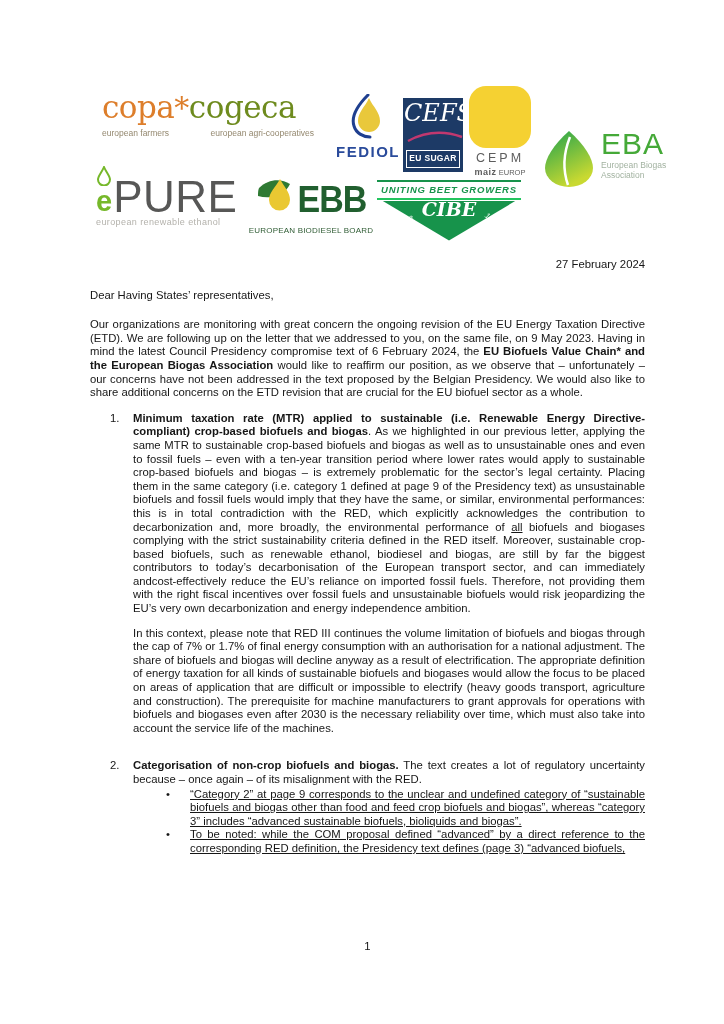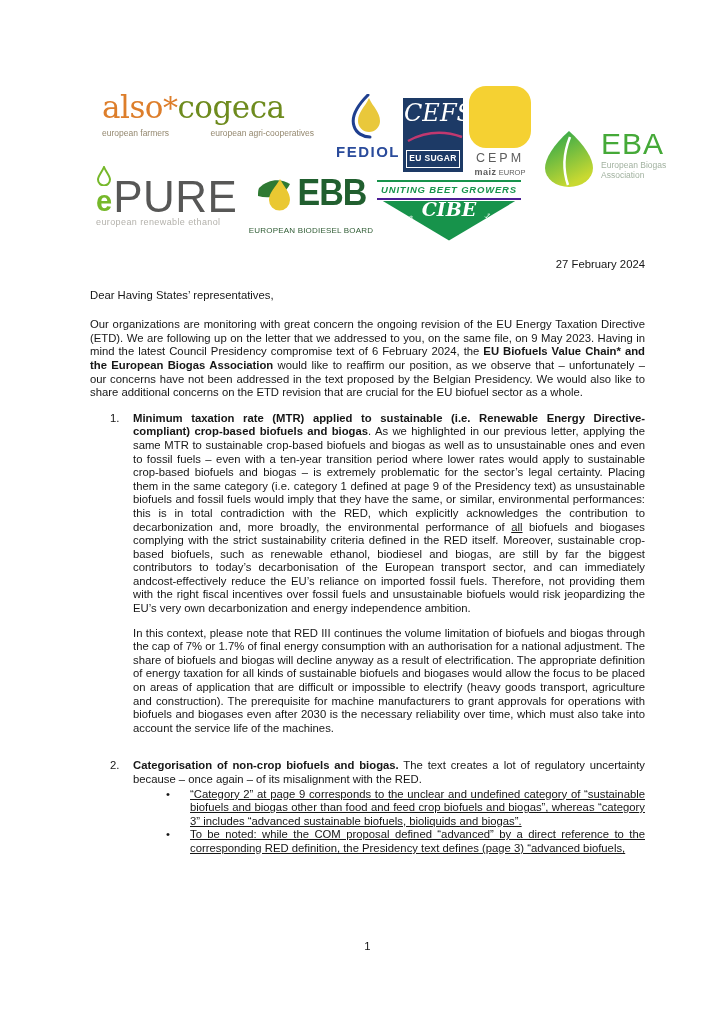--- a/index.html
+++ b/index.html
@@ -48,27 +48,27 @@
   
   .epure { left:6px; top:80px; width:145px; }
   .epure-row { display:flex; align-items:flex-end; }
   .epure-icon-col { display:flex; flex-direction:column; align-items:center; margin-right:1px; }
   .epure-e { color:#76b82a; font-size:29px; line-height:22px; font-weight:bold; }
   .epure-pure { color:#575756; font-size:44px; line-height:30px; letter-spacing:0.5px; }
   .epure-sub { font-size:9px; color:#b4b2ac; letter-spacing:0.4px; margin-top:4px; }
 
   
   .ebb { left:156px; top:90px; width:130px; text-align:center; }
-  .ebb-row { display:flex; justify-content:center; }
+  .ebb-row { display:flex; align-items:center; justify-content:center; }
   .ebb-name { color:#215f2f; font-size:34px; line-height:34px; font-weight:bold; letter-spacing:-1px; transform:scaleY(1.08); }
   .ebb-sub { font-size:8px; color:#2e5b33; letter-spacing:0.2px; margin-top:2px; white-space:nowrap; }
 
   
   .cibe { left:287px; top:94px; width:144px; text-align:center; }
-  .cibe-top { color:#17934b; font-style:italic; font-weight:bold; font-size:9.5px; letter-spacing:0.8px; border-top:2px solid #17934b; border-bottom:2px solid #4c1d95; padding:1px 0; white-space:nowrap; }
+  .cibe-top { color:#17934b; font-style:italic; font-weight:bold; font-size:9.5px; letter-spacing:0.8px; border-top:2px solid #17934b; border-bottom:2px solid #22c55e; padding:1px 0; white-space:nowrap; }
   .cibe-tri { position:relative; width:134px; height:40px; margin:1px auto 0; background:#17934b; -webkit-clip-path:polygon(0 0,100% 0,50% 100%); clip-path:polygon(0 0,100% 0,50% 100%); }
   .cibe-name { position:absolute; left:0; right:0; top:2px; color:#ffffff; font-family:"DejaVu Serif","Liberation Serif",serif; font-style:italic; font-weight:bold; font-size:19px; }
   .cibe-since { position:absolute; left:14px; top:14px; color:#ffffff; font-style:italic; font-size:8px; transform:rotate(-34deg); }
   .cibe-year { position:absolute; right:14px; top:12px; color:#ffffff; font-style:italic; font-size:8px; transform:rotate(34deg); }
 
   
   .content { position:absolute; left:90px; top:258px; width:555px; }
   .date-line { text-align:right; }
   .salutation { margin-top:17px; }
   .para { margin-top:16px; text-align:justify; }
@@ -88,21 +88,21 @@
 </style>
 </head>
 <body>
 
 <div class="page">
 
   <header class="logos">
 
     <div class="logo copa">
       <div class="copa-main">
-        <span class="copa-word">also</span><span class="copa-star">*</span><span class="cogeca-word">cogeca</span>
+        <span class="copa-word">copa</span><span class="copa-star">*</span><span class="cogeca-word">cogeca</span>
       </div>
       <div class="copa-subs">
         <span>european farmers</span>
         <span>european agri-cooperatives</span>
       </div>
     </div>
 
     <div class="logo fediol">
       <span>
         <svg width="42" height="46" viewBox="0 0 42 46">

